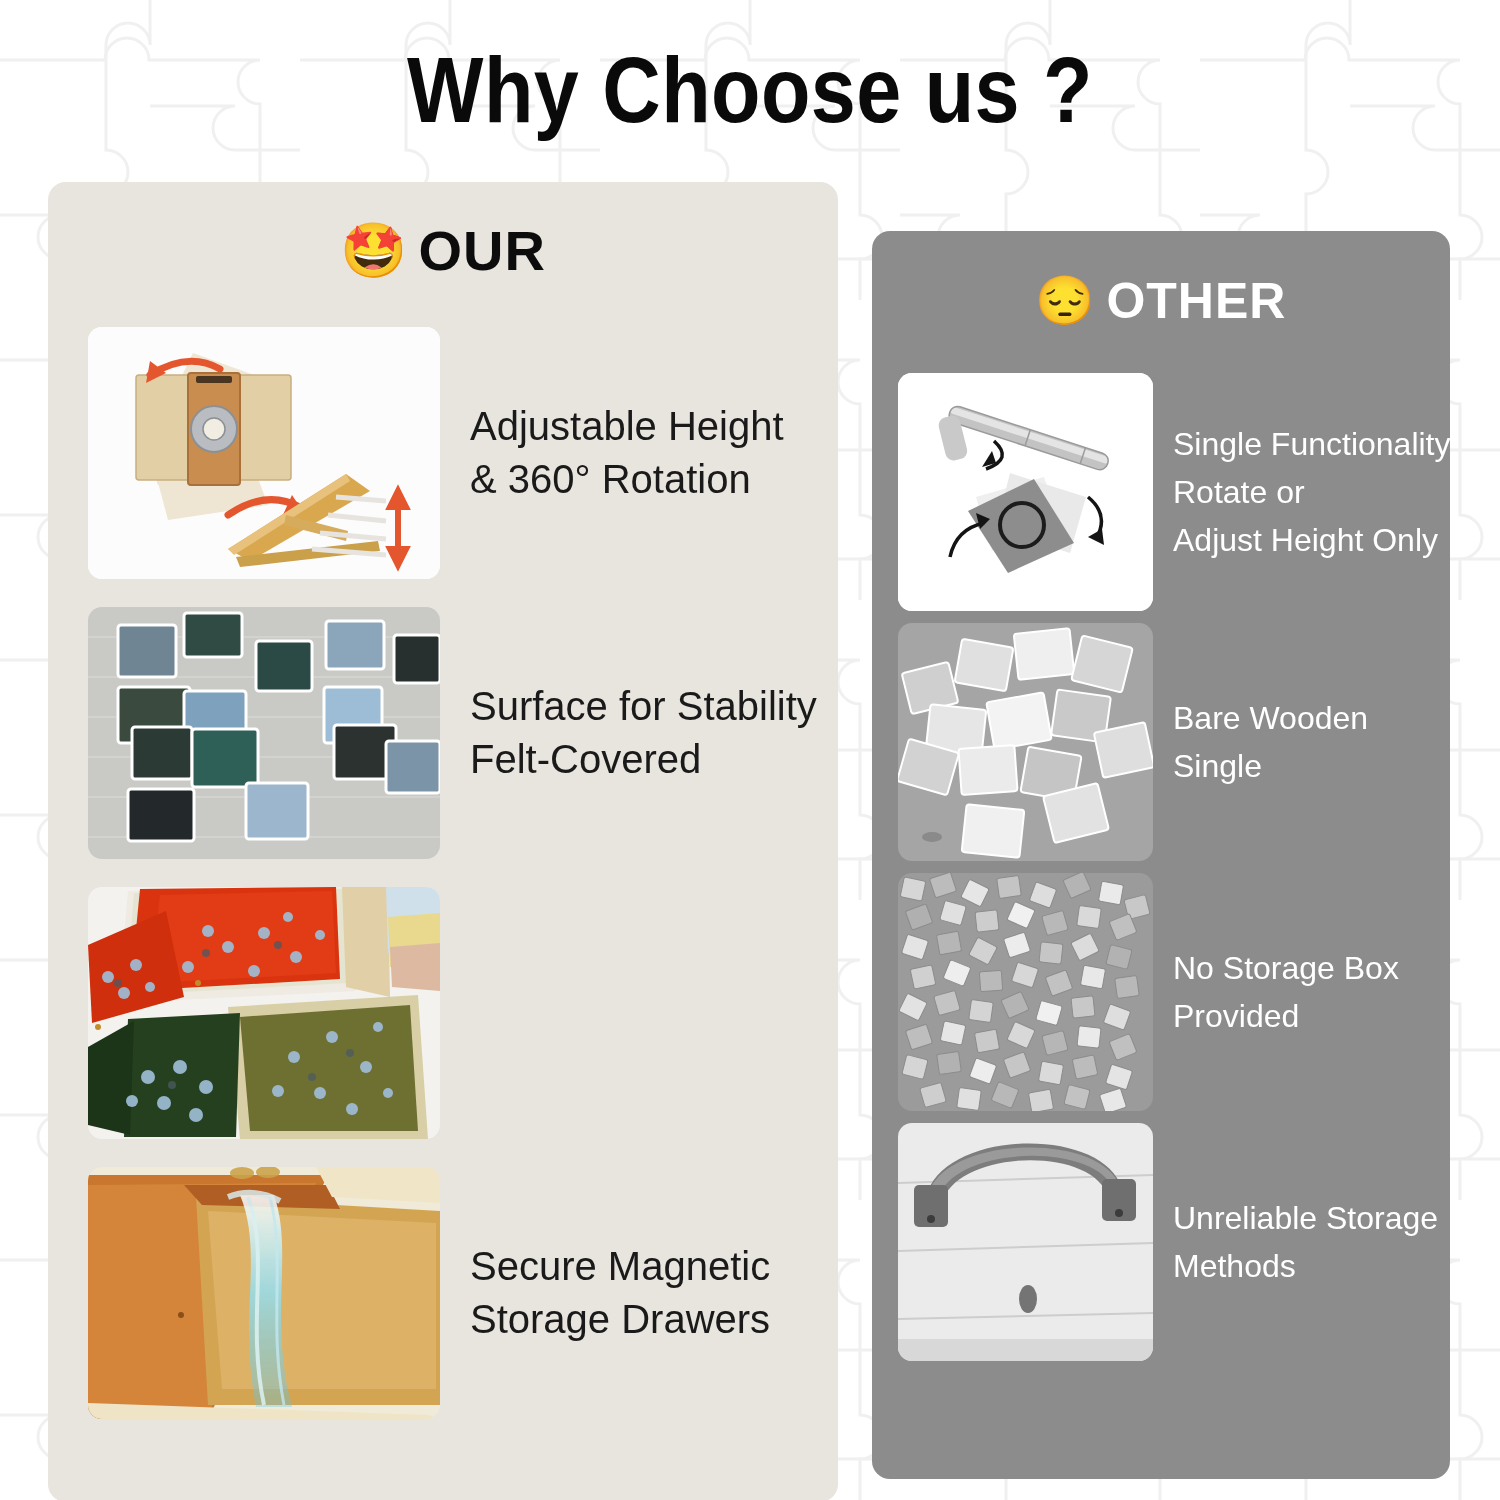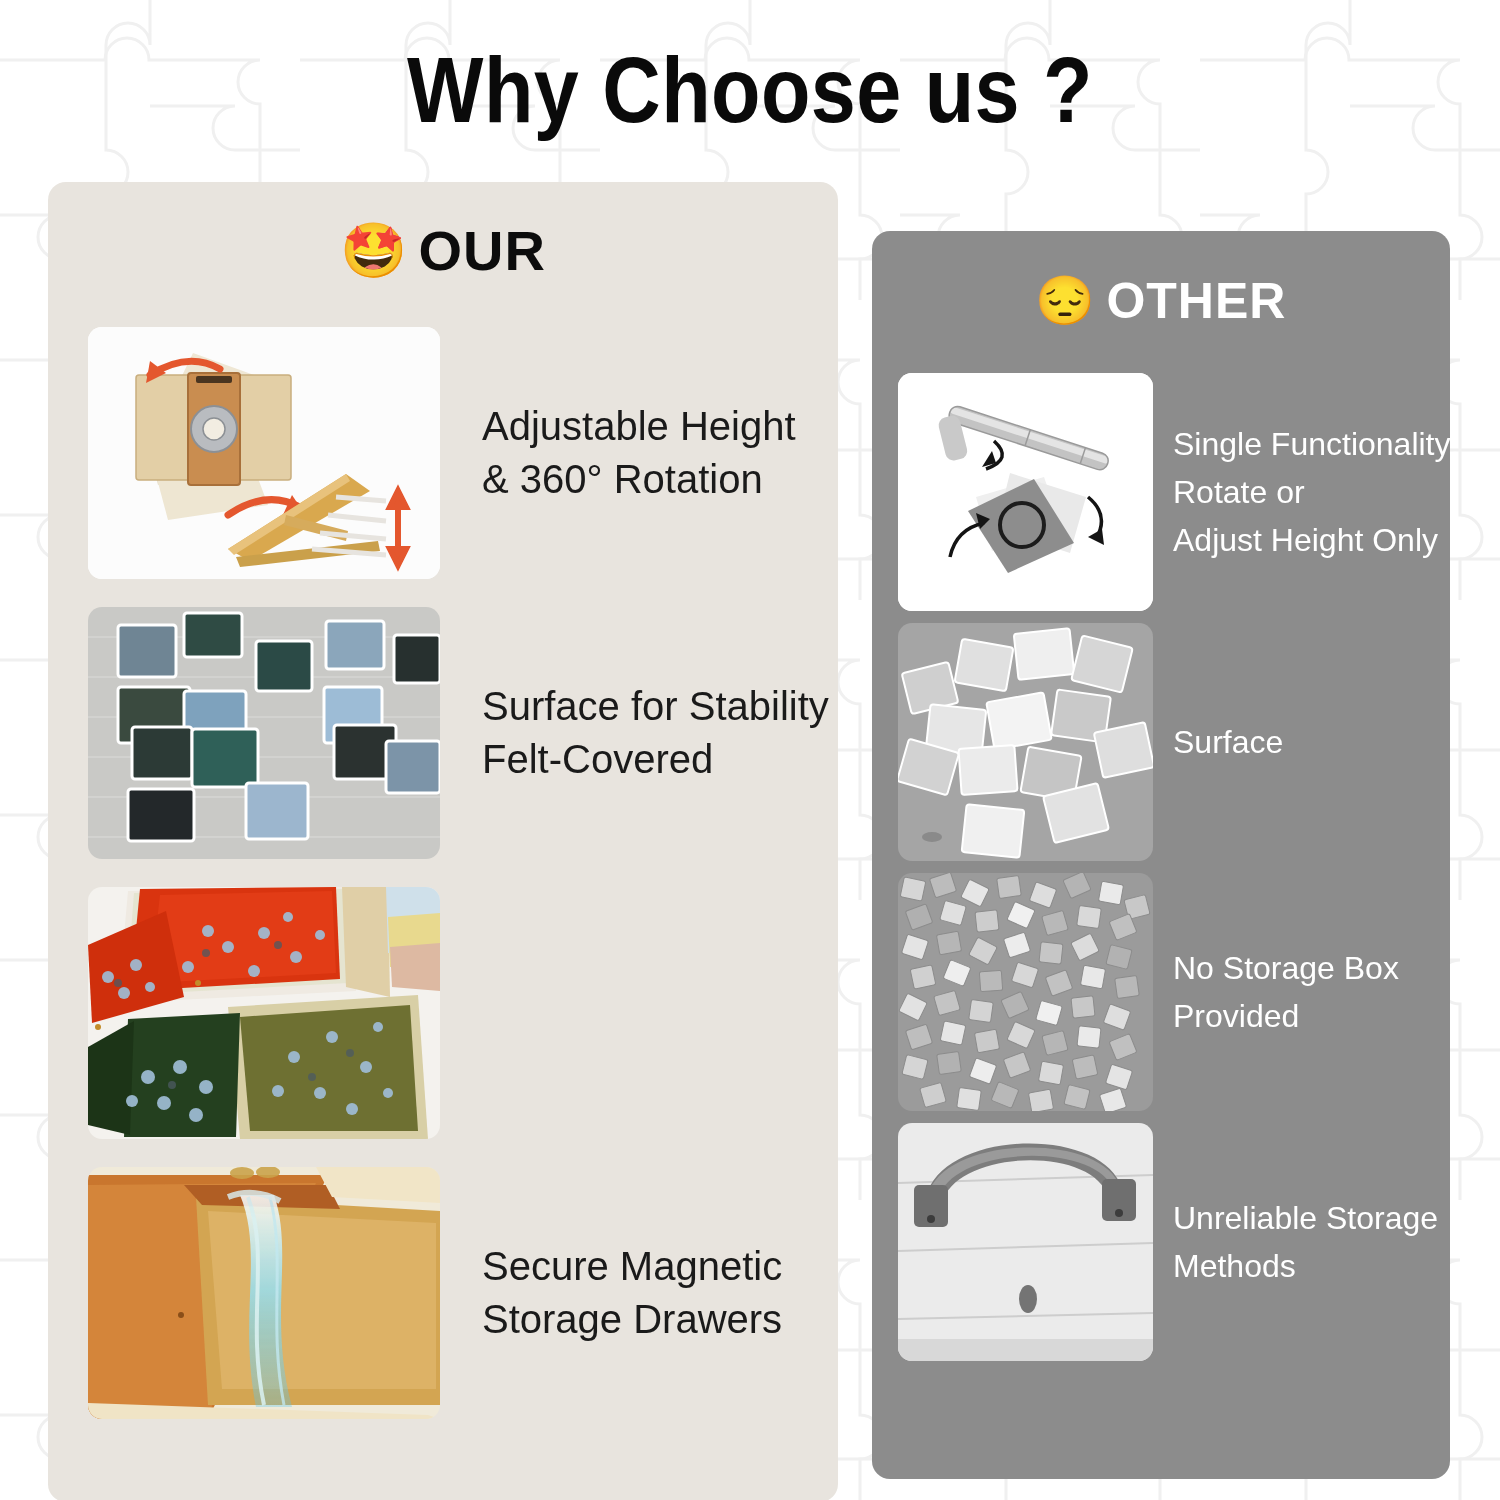--- a/index.html
+++ b/index.html
@@ -111,21 +111,21 @@
     z-index: 4;
   }
 
   .our-row  { left: 88px;  width: 730px; height: 252px; }
   .other-row{ left: 898px; width: 540px; height: 238px; }
 
   .our-row  .thumb { width: 352px; height: 252px; border-radius: 14px; overflow: hidden; flex: 0 0 auto; }
   .other-row .thumb{ width: 255px; height: 238px; border-radius: 14px; overflow: hidden; flex: 0 0 auto; }
 
   .our-row .label {
-    margin-left: 42px;
+    margin-left: 30px;
     font-size: 40px;
     line-height: 1.32;
     color: #1a1a1a;
     font-weight: 400;
   }
   .other-row .label {
     margin-left: 20px;
     font-size: 32px;
     line-height: 1.5;
     color: #ffffff;
@@ -402,21 +402,22 @@
         <rect x="4" y="122" width="52" height="44" rx="3" fill="#d2d2d2" transform="rotate(16 30 144)"></rect>
         <rect x="62" y="124" width="56" height="46" rx="3" fill="#ebebeb" transform="rotate(-4 90 147)"></rect>
         <rect x="126" y="128" width="54" height="46" rx="3" fill="#c5c5c5" transform="rotate(10 153 151)"></rect>
         <rect x="150" y="166" width="56" height="48" rx="3" fill="#e2e2e2" transform="rotate(-14 178 190)"></rect>
         <rect x="66" y="184" width="58" height="48" rx="3" fill="#f0f0f0" transform="rotate(6 95 208)"></rect>
       </g>
       <ellipse cx="34" cy="214" rx="10" ry="5" fill="#8a8a8a"></ellipse>
     </svg>
   </div>
   <div class="label">
-    <span>Surface</span>
+    <span>Bare Wooden</span>
+    <span>Single</span>
   </div>
 </div>
 
 <div class="row other-row" style="top:873px">
   <div class="thumb">
     <svg viewBox="0 0 255 238">
       <rect width="255" height="238" fill="#9b9b9b"></rect>
       <g stroke="#8c8c8c" stroke-width="1">
         <rect x="4" y="6" width="22" height="20" rx="2" fill="#d6d6d6" transform="rotate(12 15 16)"></rect>
         <rect x="34" y="2" width="22" height="20" rx="2" fill="#bcbcbc" transform="rotate(-18 45 12)"></rect>

